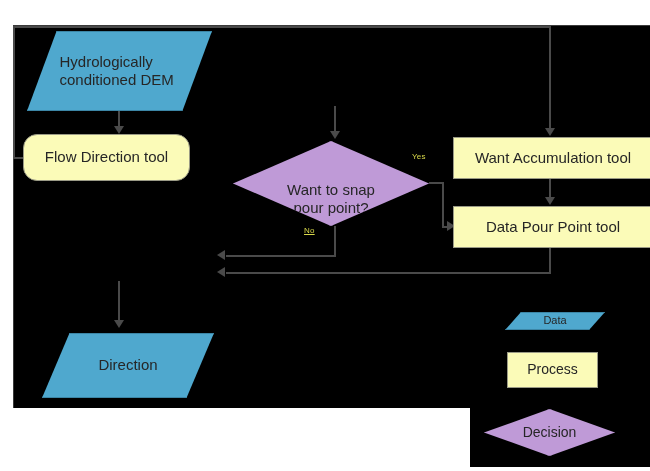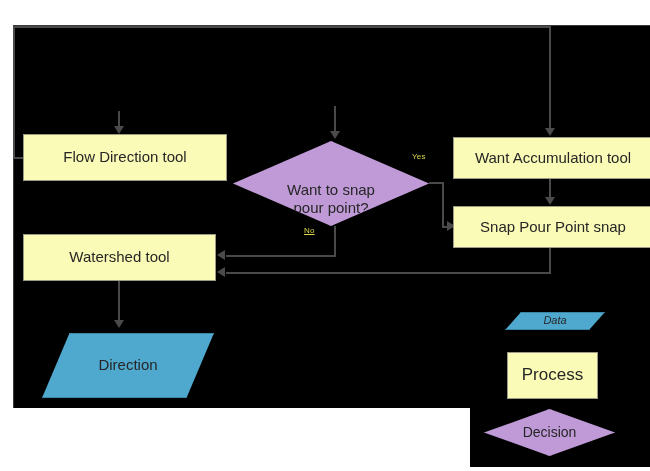--- a/index.html
+++ b/index.html
@@ -107,30 +107,30 @@
     color: #d8d84a;
     letter-spacing: 0.2px;
     white-space: nowrap;
     text-align: right;
   }
 
   
   #node-dem        { left: 27px;  top: 31px;  width: 185px; height: 80px;  font-size: 15px; }
   #node-dem .lbl   { display:block; width: 120px; text-align: left; }
   #node-pour       { left: 245px; top: 37px;  width: 185px; height: 69px;  font-size: 15px; }
-  #node-flowdir    { left: 23px;  top: 134px; width: 204px; height: 47px;  font-size: 15px; }
+  #node-flowdir    { left: 23px;  top: 134px; width: 167px; height: 47px;  font-size: 15px; border-radius: 14px; }
   #node-flowacc    { left: 453px; top: 137px; width: 200px; height: 42px;  font-size: 15px; }
   #node-snap       { left: 453px; top: 206px; width: 200px; height: 42px;  font-size: 15px; }
   #node-decision   { left: 233px; top: 141px; width: 196px; height: 85px;  font-size: 15px; }
   #node-watershed-tool { left: 23px; top: 234px; width: 193px; height: 47px; font-size: 15px; }
   #node-watershed  { left: 42px;  top: 333px; width: 172px; height: 65px;  font-size: 15px; }
 
   
-  #legend-data     { left: 505px; top: 312px; width: 100px; height: 18px; font-size: 11px; font-style: italic; }
-  #legend-process  { left: 507px; top: 352px; width: 91px;  height: 47px; font-size: 17px; text-align: right; }
+  #legend-data     { left: 505px; top: 312px; width: 100px; height: 18px; font-size: 11px; }
+  #legend-process  { left: 507px; top: 352px; width: 91px;  height: 36px; font-size: 14px; text-align: right; }
   #legend-decision { left: 484px; top: 409px; width: 131px; height: 47px; font-size: 14px; }
 </style>
 </head>
 <body>
 
 <div id="stage">
 
   <div class="canvas-main"></div>
   <div class="canvas-legend-strip"></div>
 
@@ -160,41 +160,41 @@
   <div class="conn-v" style="left:549px; top:179px; height:18px;"></div>
   <div class="arrow-down" style="left:545px; top:197px;"></div>
 
   <div class="conn-v" style="left:549px; top:248px; height:26px;"></div>
   <div class="conn-h" style="left:226px; top:272px; width:325px;"></div>
   <div class="arrow-left" style="left:217px; top:267px;"></div>
 
   <div class="conn-v" style="left:118px; top:281px; height:40px;"></div>
   <div class="arrow-down" style="left:114px; top:320px;"></div>
 
+  <div class="node shape-data" id="node-dem">
+    <span class="lbl">Hydrologically conditioned DEM</span>
+  </div>
 
 
   <div class="node shape-process" id="node-flowdir">
     <span>Flow Direction tool</span>
   </div>
 
   <div class="node shape-decision" id="node-decision">
     <span style="display:block; width:110px;margin-top:31px;">Want to snap pour point?</span>
   </div>
 
   <div class="node shape-process" id="node-flowacc">
     <span>Want Accumulation tool</span>
   </div>
 
   <div class="node shape-process" id="node-snap">
-    <span>Snap Pour Point snap</span>
-  </div>
-
-  <div class="node shape-process" id="node-watershed-tool">
-    <span>Watershed tool</span>
-  </div>
+    <span>Data Pour Point tool</span>
+  </div>
+
 
   <div class="node shape-data" id="node-watershed">
     <span>Direction</span>
   </div>
 
   <div class="node shape-data" id="legend-data">
     <span>Data</span>
   </div>
 
   <div class="node shape-process" id="legend-process">

